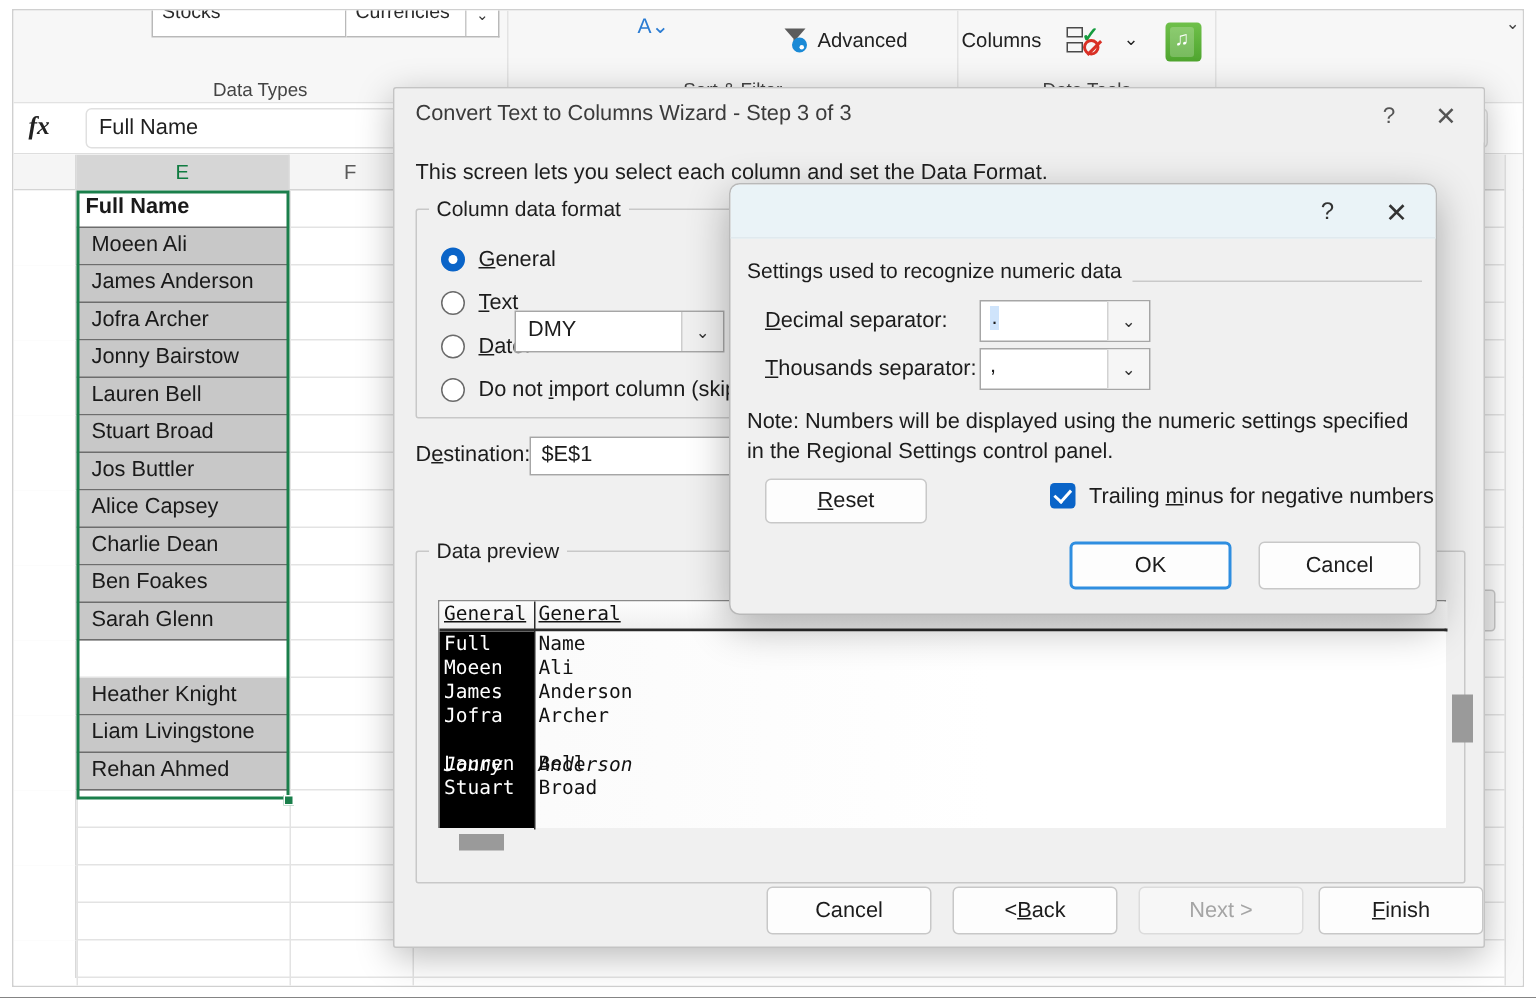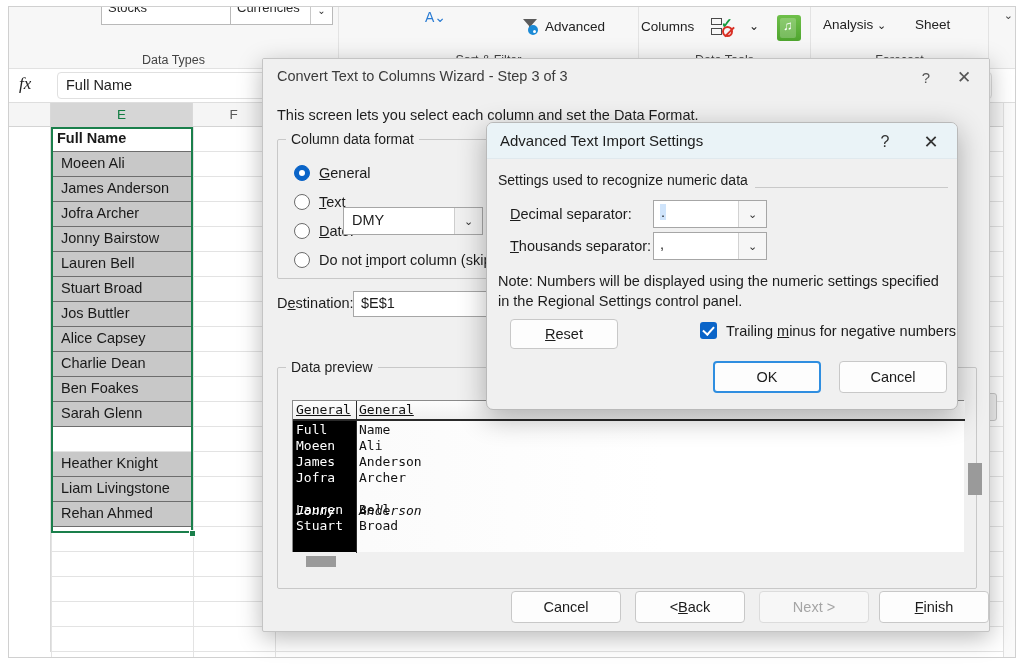--- a/index.html
+++ b/index.html
@@ -167,20 +167,21 @@
     background: #ffffff;
     border-bottom: 1px solid #dedede;
   }
   .fx {
     position: absolute;
     left: 10px; top: 5px;
     font-family: "Liberation Serif", serif;
     font-style: italic;
     font-size: 17px;
     color: #222;
+    font-weight: bold;
   }
   .fbox {
     position: absolute;
     left: 48px; top: 3px;
     width: 935px; height: 27px;
     background: #fff;
     border: 1px solid #e0e0e0;
     border-radius: 4px;
     font-size: 14.5px;
     color: #1f1f1f;
@@ -615,30 +616,20 @@
           <span class="dt-row a"></span>
           <span class="dt-row b"></span>
           <span class="dt-check">✓</span>
           <span class="dt-ban"></span>
         </div>
         <div class="rb-btn" style="left:110px; top:12px; font-size:12px;">⌄</div>
         <div class="green-book"></div>
         <div class="rb-caption">Data Tools</div>
       </div>
 
-      <div class="rb-group" style="left:802px; width:178px;">
-        <div class="rb-btn" style="left:12px; top:10px;">
-          <span>Analysis</span>
-          <span style="font-size:11px;"> ⌄</span>
-        </div>
-        <div class="rb-btn" style="left:104px; top:10px;">
-          <span>Sheet</span>
-        </div>
-        <div class="rb-caption">Forecast</div>
-      </div>
 
       <div class="rb-overflow">⌄</div>
     </div>
 
     <div class="fbar">
       <span class="fx">fx</span>
       <div class="fbox">Full Name</div>
     </div>
 
     <div class="grid-wrap">
@@ -844,21 +835,20 @@
       </div>
     <div class="btn disabled" style="left:496px; top:532px; width:110px;">Next &gt;</div>
     <div class="btn" style="left:616px; top:532px; width:110px;">
         <span class="u">F</span>
         <span>inish</span>
       </div>
   </div>
 
   <div id="advanced">
     <div class="ad-title">
-      <span class="t">Advanced Text Import Settings</span>
       <span class="ad-help">?</span>
       <span class="ad-close">✕</span>
     </div>
 
     <div class="ad-groupline"></div>
     <div class="ad-grouplabel">Settings used to recognize numeric data</div>
 
     <div class="ad-field-label" style="left:23px; top:83px;"><span class="u">D</span><span>ecimal separator:</span></div>
     <div class="ad-combo" style="left:166px; top:77px;">
       <span class="v selected">.</span>

